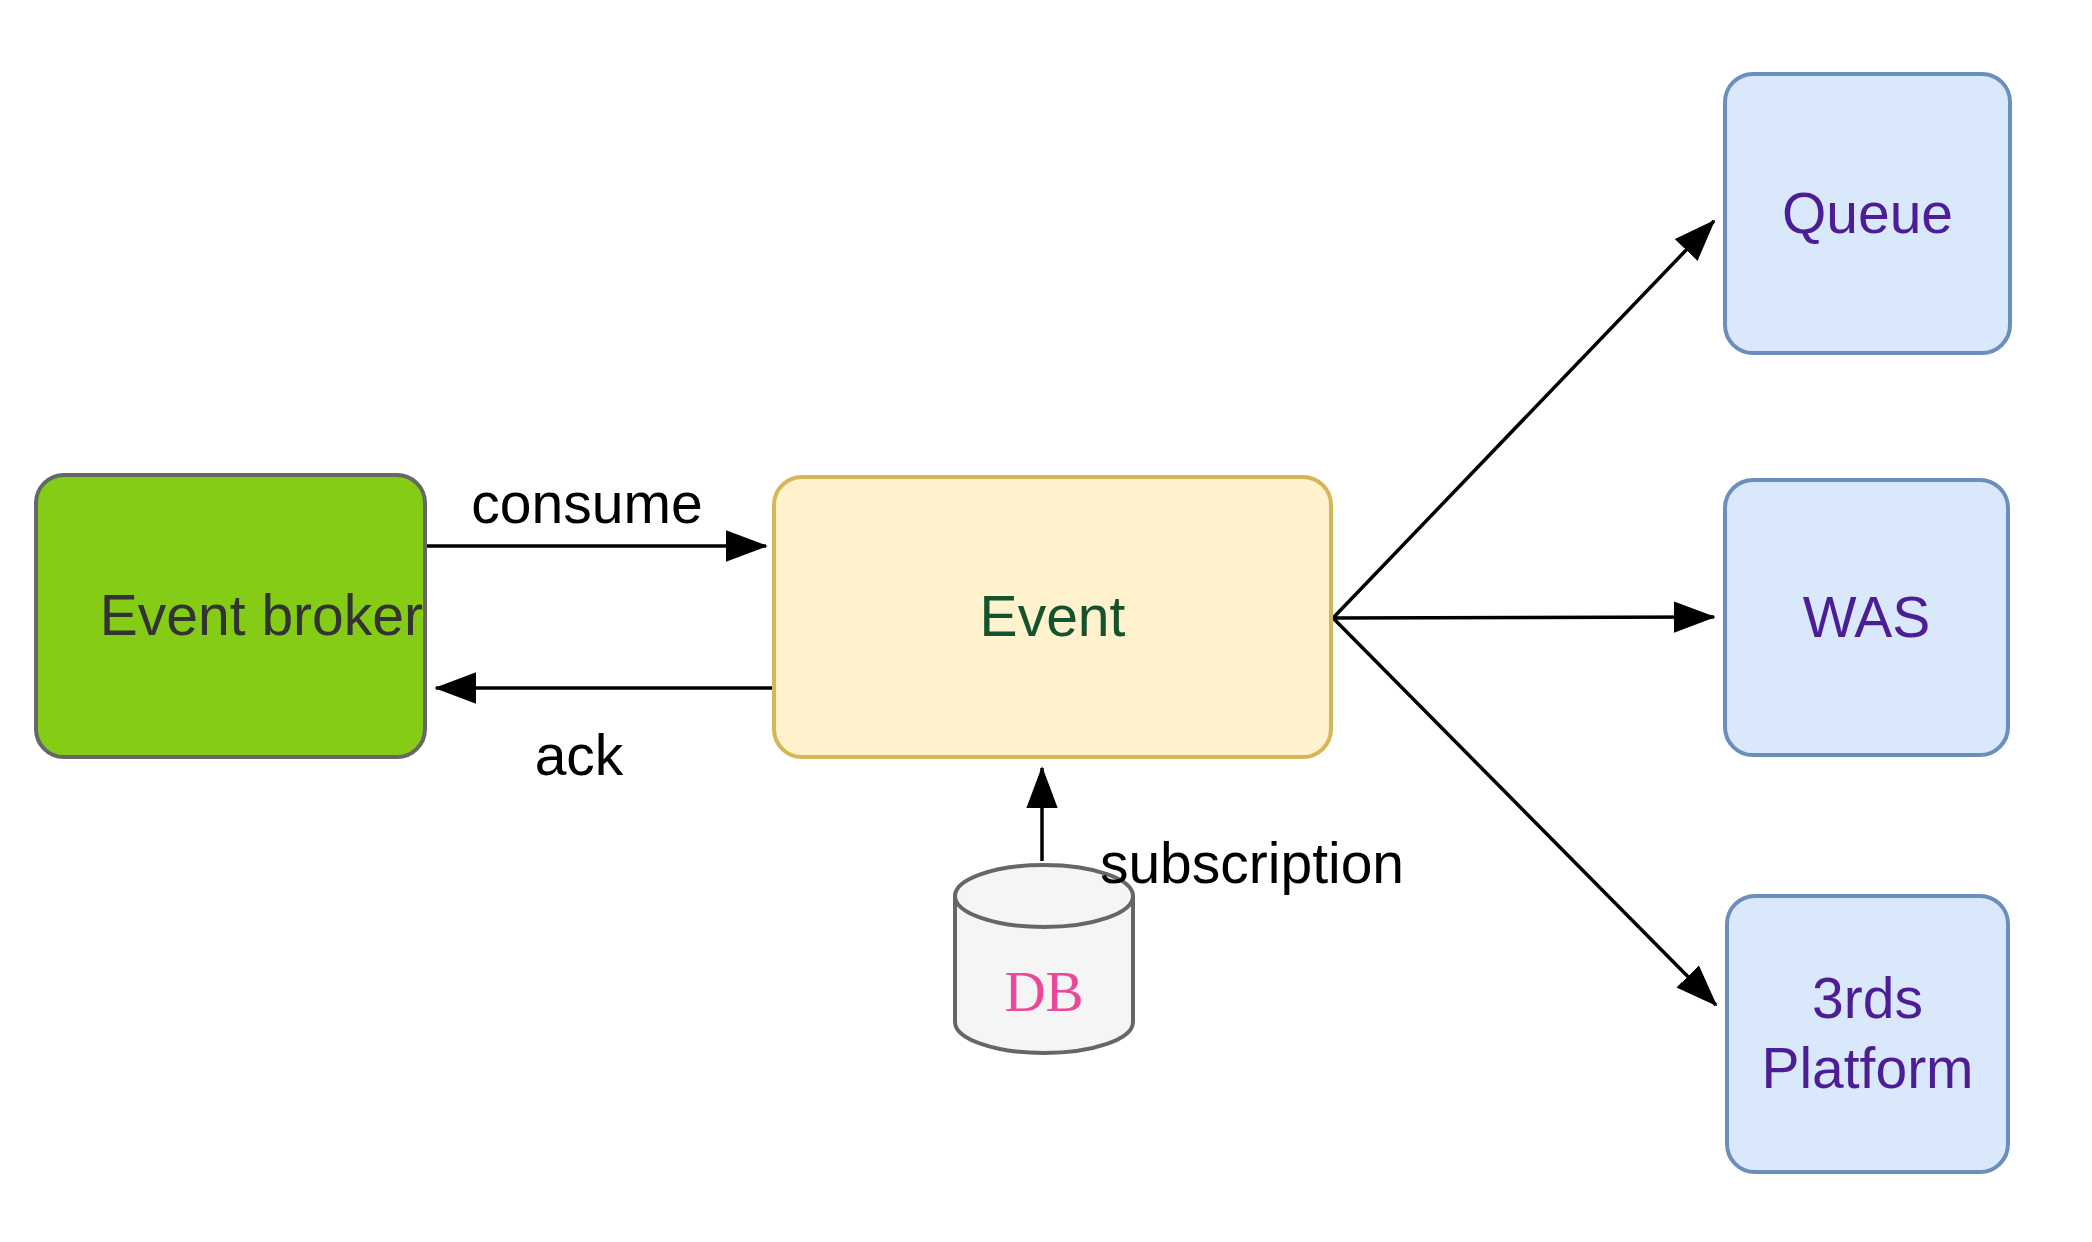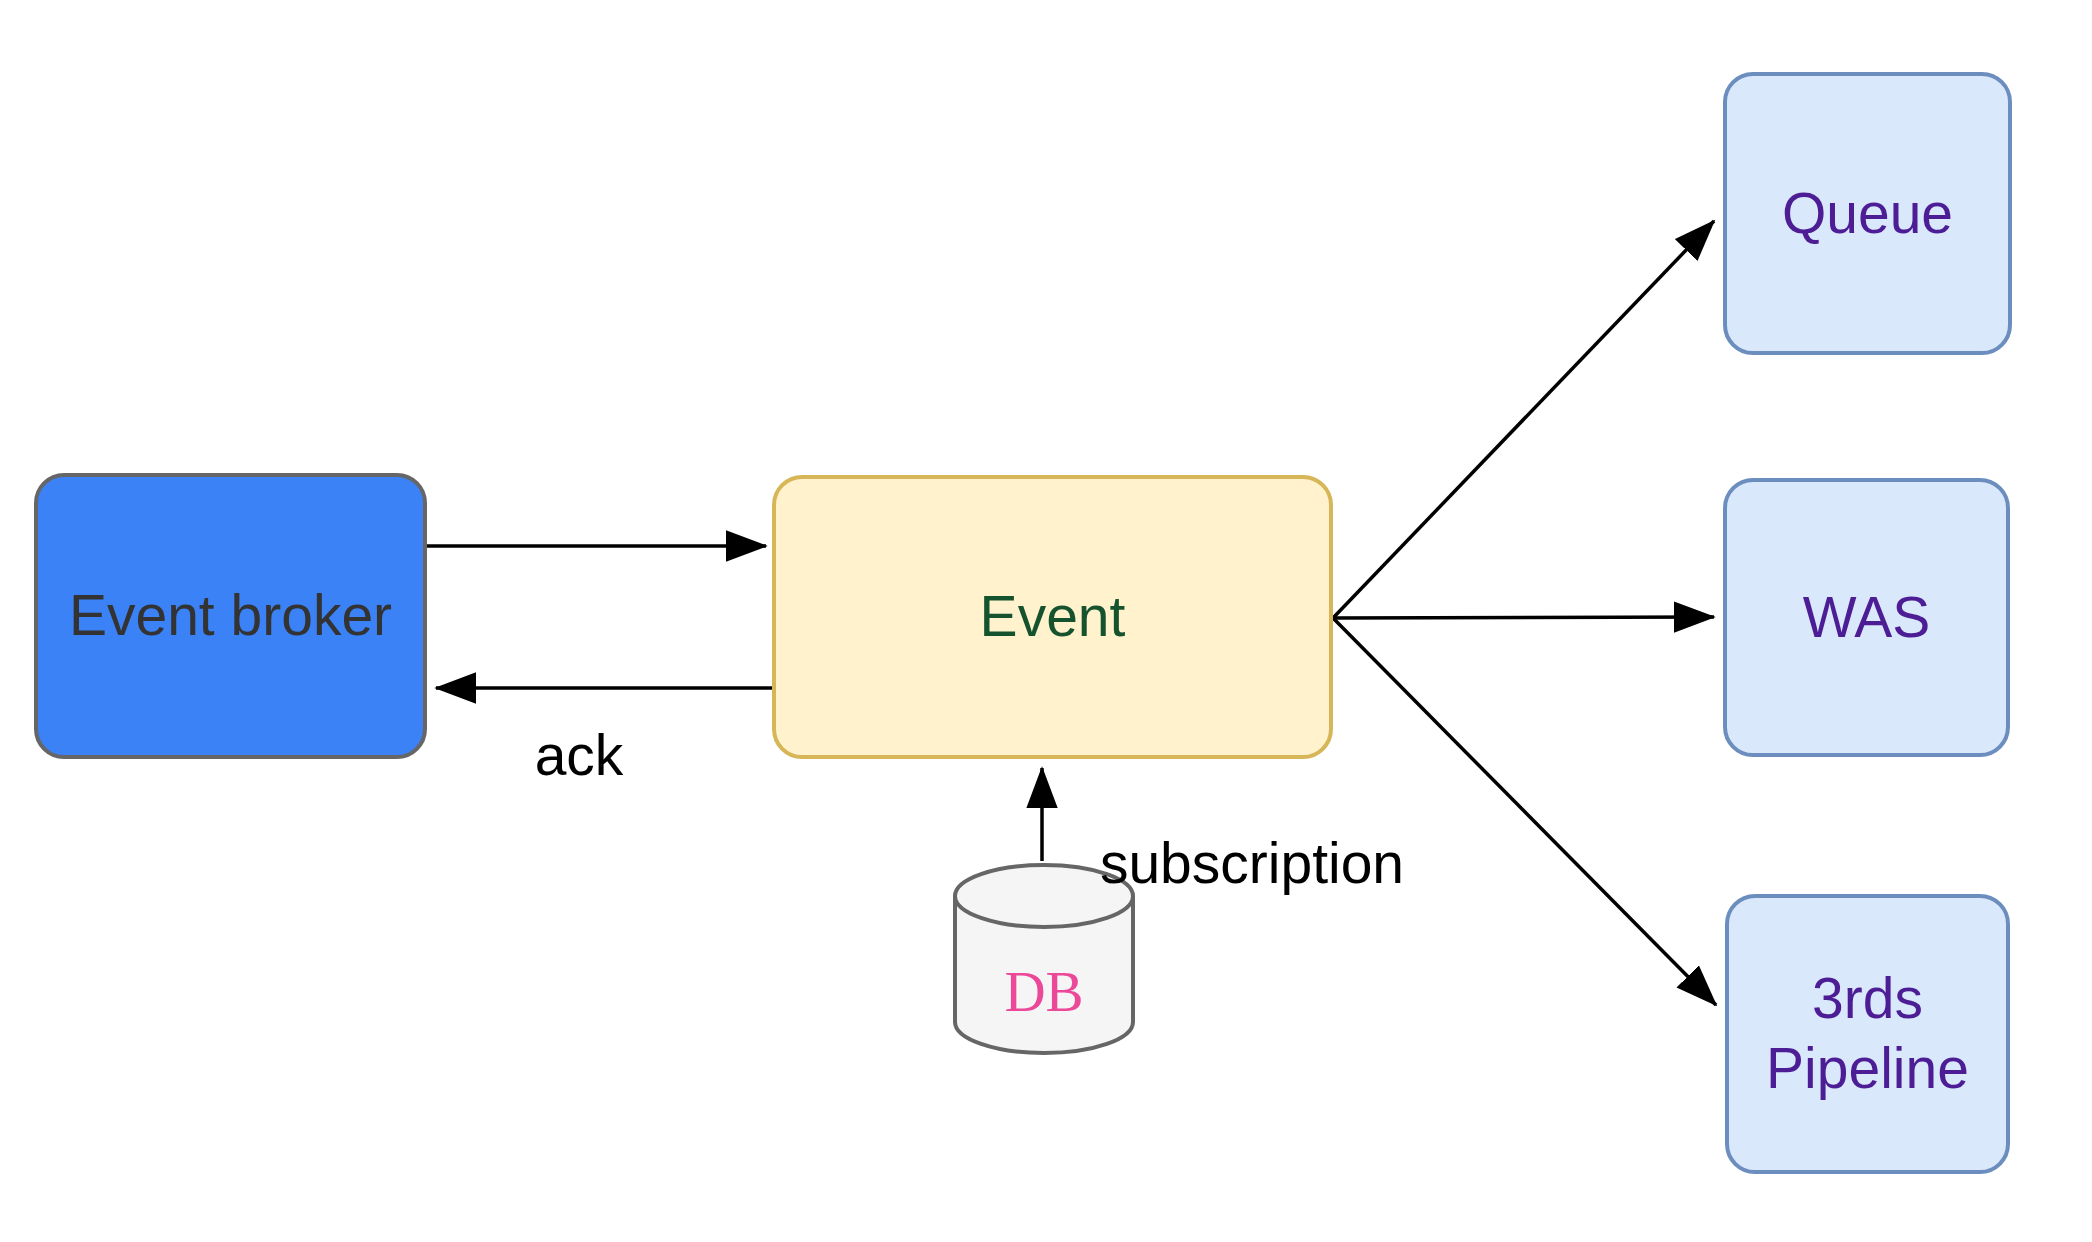--- a/index.html
+++ b/index.html
@@ -30,23 +30,24 @@
     display: flex;
     align-items: center;
     justify-content: center;
     text-align: center;
     font-size: 57px;
     line-height: 1.22;
     color: #000000;
   }
   .node .line { display: block; }
   .node-gray {
-    background: #3b82f6;
+    background: #84cc16;
     border-color: #666666;
     color: #333333;
+    justify-content: flex-end;
   }
   .node-yellow {
     background: #fff2cc;
     border-color: #d6b656;
     color: #14532d;
   }
   .node-blue {
     background: #dae8fc;
     border-color: #6c8ebf;
     color: #4c1d95;
@@ -111,24 +112,25 @@
     <span class="line">Queue</span>
   </div>
 
   <div class="node node-blue" style="left:1723px; top:478px; width:287px; height:279px;">
     <span class="line">WAS</span>
   </div>
 
   <div class="node node-blue" style="left:1725px; top:894px; width:285px; height:280px;">
     <div>
       <span class="line">3rds</span>
-      <span class="line">Pipeline</span>
+      <span class="line">Platform</span>
     </div>
   </div>
 
   <div class="db-label" style="left:1044px; top:991px;">DB</div>
 
+  <div class="edge-label" style="left:587px; top:503px;">consume</div>
 
   <div class="edge-label" style="left:579px; top:712px;margin-top:43px;">ack</div>
 
   <div class="edge-label" style="left:1252px; top:819px;margin-top:44px;">subscription</div>
 
 </div>
 
 </body></html>

